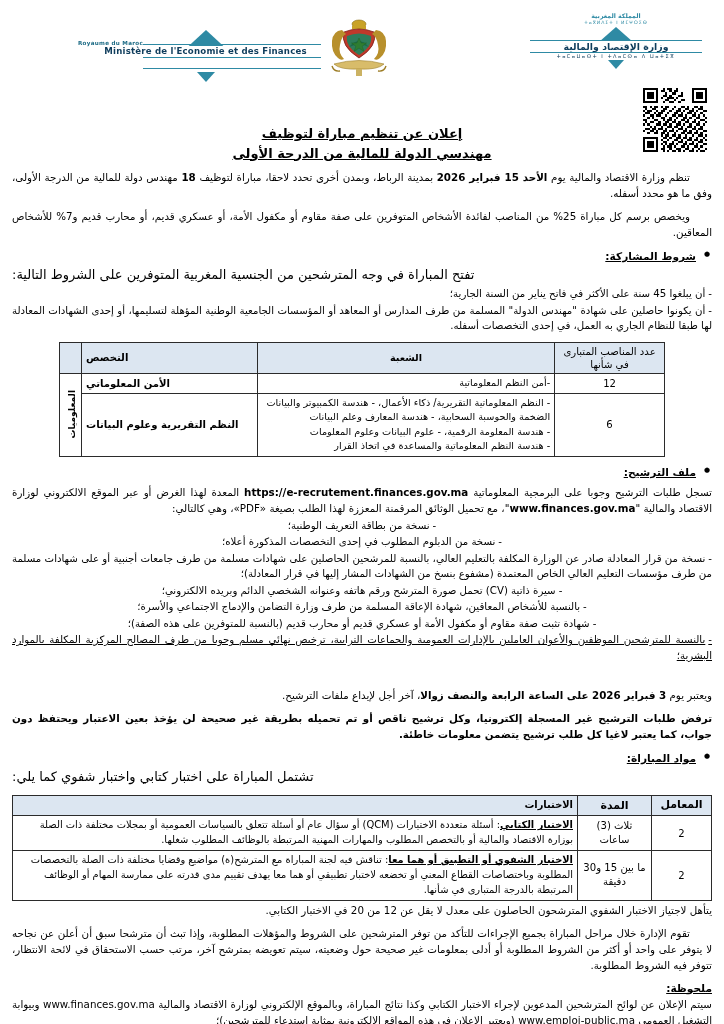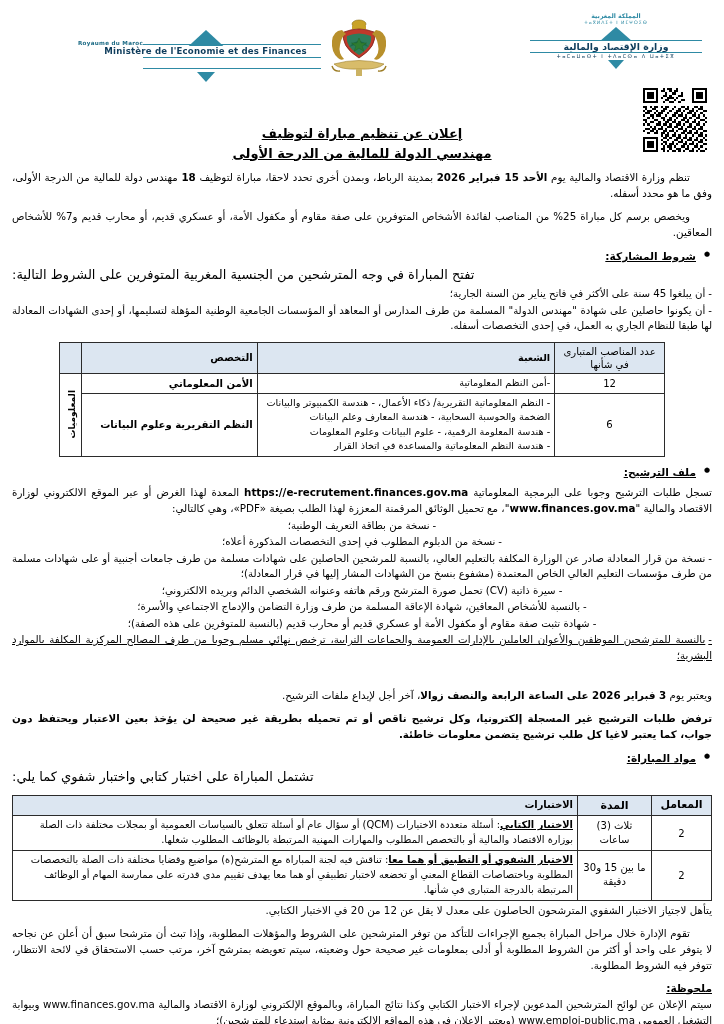--- a/index.html
+++ b/index.html
@@ -124,22 +124,22 @@
   }
   table.t th, table.t td { border:1px solid #2b2b2b; padding:2px 4px; vertical-align:middle; }
   table.t thead th { background:#dce6f1; font-weight:bold; text-align:center; line-height:1.3; }
   .t1 { width:606px; }
   .t1 .c-vert { width:22px; }
   .c-vert .vtxt {
     writing-mode:vertical-rl; text-orientation:mixed;
     transform:rotate(180deg); font-size:9px; font-weight:bold; white-space:nowrap;
     display:inline-block; line-height:1;
   }
-  .t1 .c-spec { width:176px; text-align:right; font-weight:bold; }
-  .t1 .c-branch { width:298px; text-align:right; line-height:1.5; font-size:9.7px; }
+  .t1 .c-spec { width:176px; text-align:left; font-weight:bold; }
+  .t1 .c-branch { width:298px; line-height:1.5; font-size:9.7px; }
   .t1 .c-posts { width:110px; text-align:center; font-weight:normal; }
 
   
   .t2 { width:700px; margin-top:4px; }
   .t2 .c-tests { text-align:right; line-height:1.5; font-size:9.9px; }
   .t2 .c-dur { width:74px; text-align:center; line-height:1.45; }
   .t2 .c-coef { width:60px; text-align:center; }
   .t2 thead th { font-size:11px; }
 
   .note-title { font-size:10.6px; font-weight:bold; text-decoration:underline; margin:8px 0 2px 0; }

